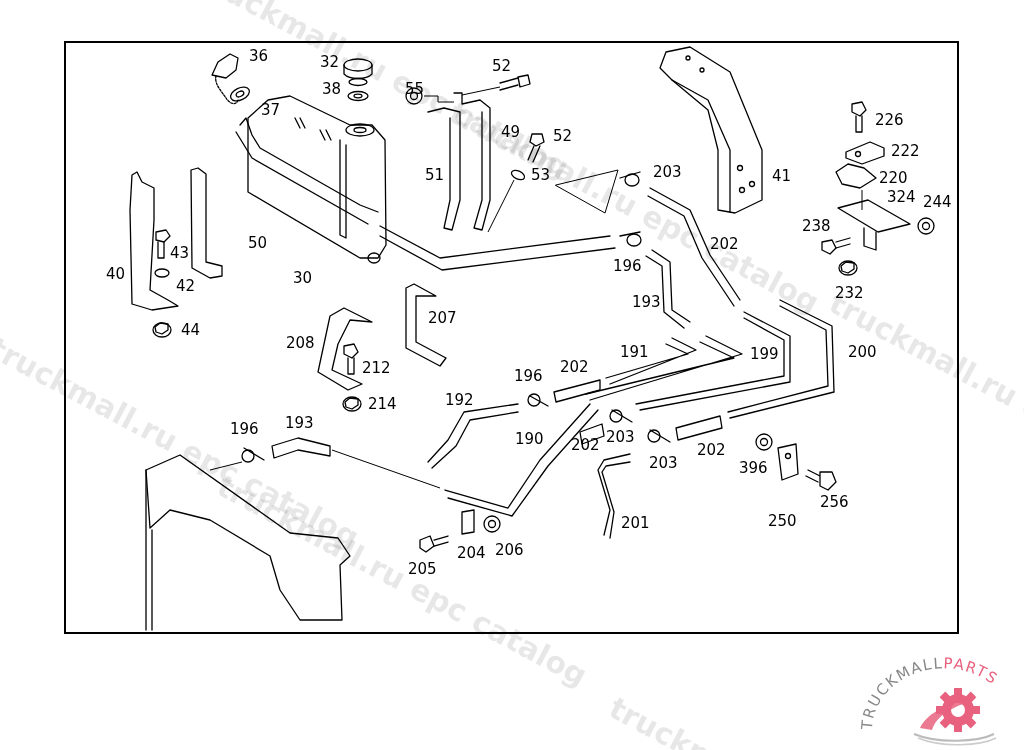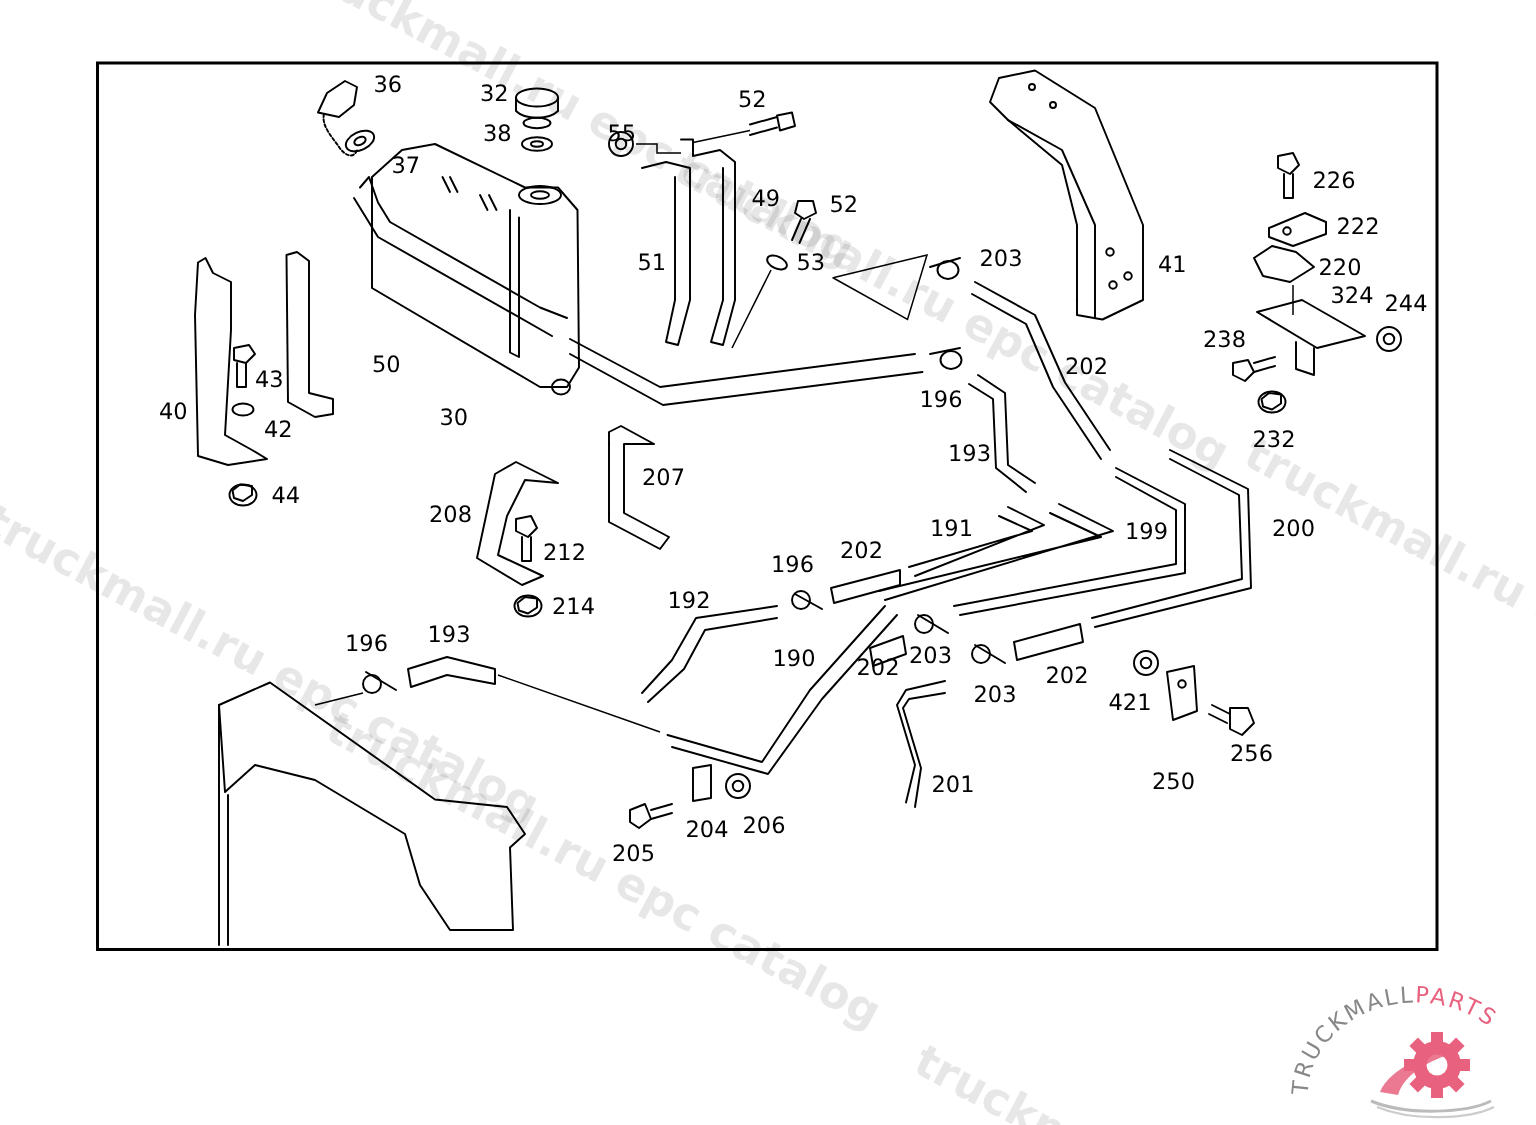--- a/index.html
+++ b/index.html
@@ -291,21 +291,21 @@
 <div class="callout" style="left:368px; top:397px;">214</div>
 <div class="callout" style="left:620px; top:345px;">191</div>
 <div class="callout" style="left:514px; top:369px;">196</div>
 <div class="callout" style="left:560px; top:360px;">202</div>
 <div class="callout" style="left:445px; top:393px;">192</div>
 <div class="callout" style="left:515px; top:432px;">190</div>
 <div class="callout" style="left:571px; top:438px;">202</div>
 <div class="callout" style="left:606px; top:430px;">203</div>
 <div class="callout" style="left:649px; top:456px;">203</div>
 <div class="callout" style="left:697px; top:443px;">202</div>
-<div class="callout" style="left:739px; top:461px;">421</div>
+<div class="callout" style="left:739px; top:461px;">396</div>
 <div class="callout" style="left:768px; top:514px;">250</div>
 <div class="callout" style="left:820px; top:495px;">256</div>
 <div class="callout" style="left:230px; top:422px;">196</div>
 <div class="callout" style="left:285px; top:416px;">193</div>
 <div class="callout" style="left:621px; top:516px;">201</div>
 <div class="callout" style="left:408px; top:562px;">205</div>
 <div class="callout" style="left:457px; top:546px;">204</div>
 <div class="callout" style="left:495px; top:543px;">206</div>
 
 <svg id="logo" viewBox="0 0 166 100">

